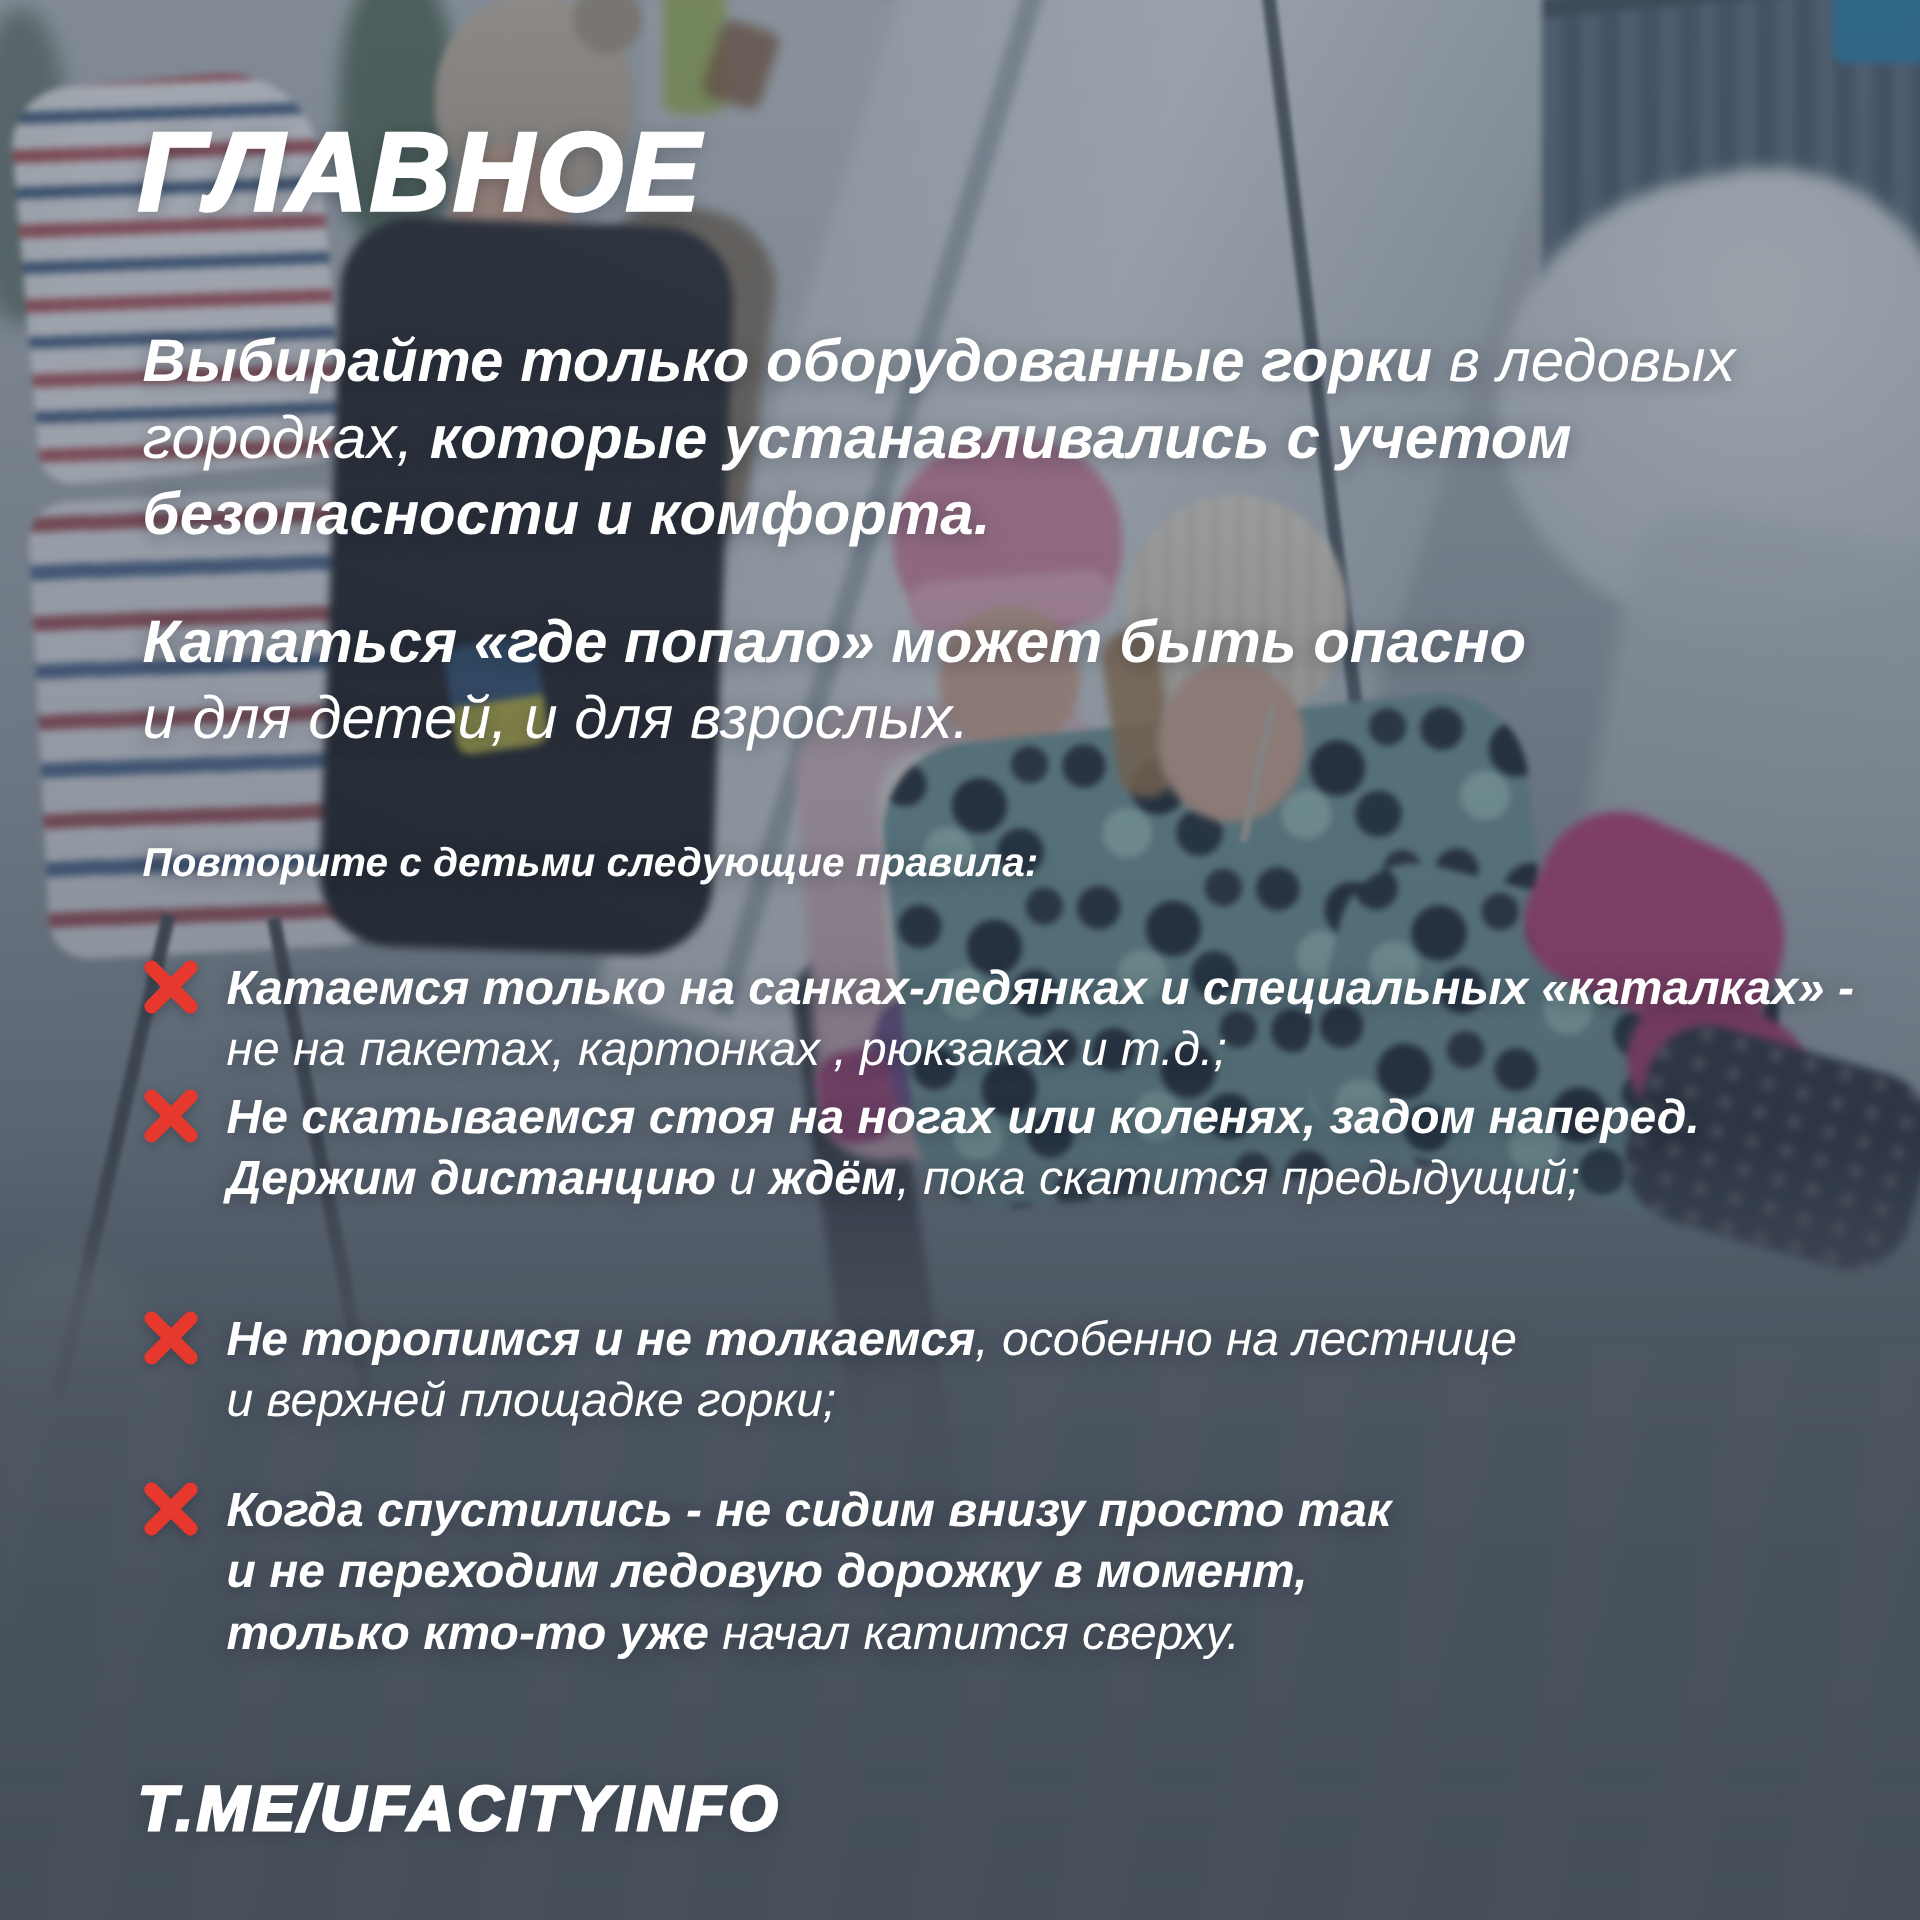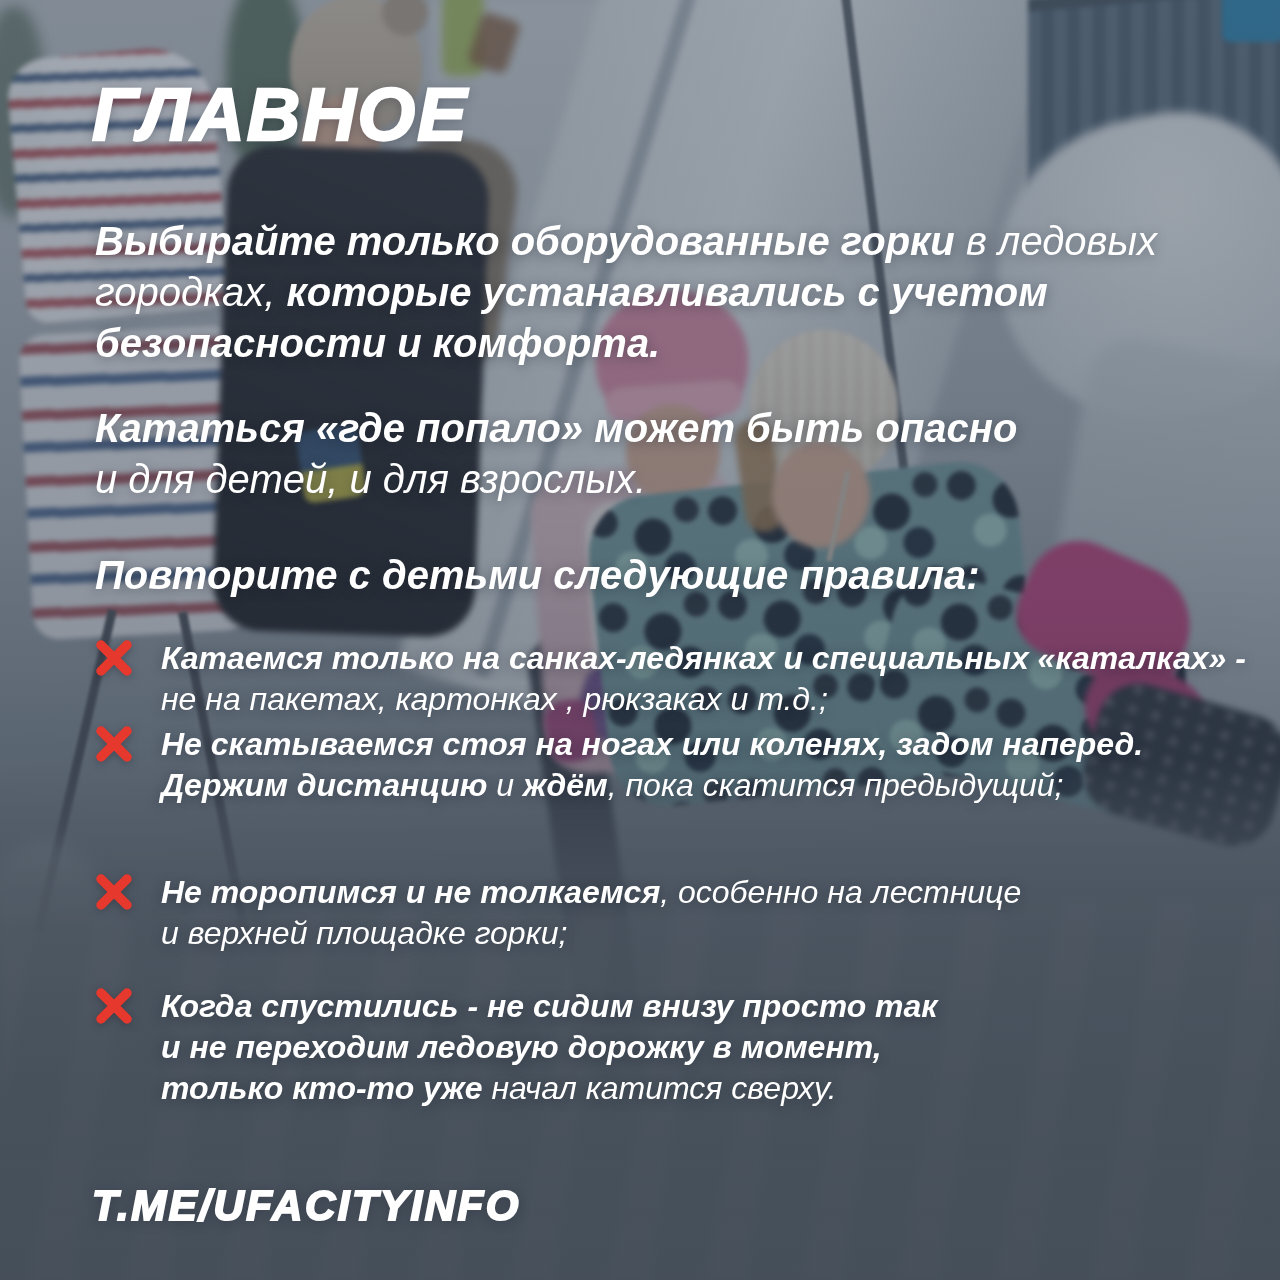--- a/index.html
+++ b/index.html
@@ -141,23 +141,23 @@
                       rgba(45,55,69,.50) 72%,rgba(41,51,65,.56) 100%);}
   
   .content{position:absolute;inset:0;color:#fff;
            text-shadow:0 2px 12px rgba(16,24,36,.35);}
   .b{font-weight:700;}
   .title{position:absolute;left:92px;top:75px;margin:0;font-size:74px;line-height:80px;
          font-weight:800;letter-spacing:2px;-webkit-text-stroke:2.4px #ffffff;}
   .para{position:absolute;left:95px;font-size:40px;line-height:51px;font-weight:400;}
   .p1{top:216px;}
   .p2{top:403px;}
-  .rules-head{position:absolute;left:95px;top:550px;font-size:40px;line-height:50px;
+  .rules-head{position:absolute;left:95px;top:550px;font-size:27px;line-height:50px;
          font-weight:700;}
-  .rule{position:absolute;left:92px;display:flex;gap:25px;align-items:flex-start;}
+  .rule{position:absolute;left:92px;display:flex;gap:15px;align-items:flex-start;}
   .rule-icon{width:44px;height:44px;flex:none;margin-top:-2px;
          filter:drop-shadow(0 2px 4px rgba(20,20,30,.3));}
   .rule-text{font-size:32px;line-height:41px;font-weight:400;}
   .r1{top:638px;}.r2{top:724px;}.r3{top:872px;}.r4{top:986px;}
   .footer{position:absolute;left:92px;top:1182px;font-size:42px;line-height:48px;
          font-weight:800;letter-spacing:2.5px;-webkit-text-stroke:2px #ffffff;}
 </style>
 </head>
 <body>
 

